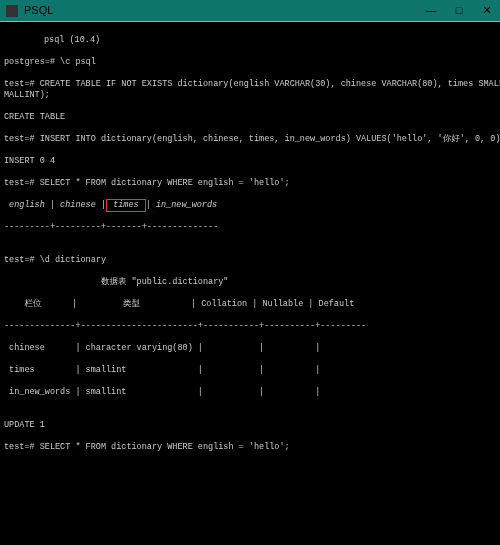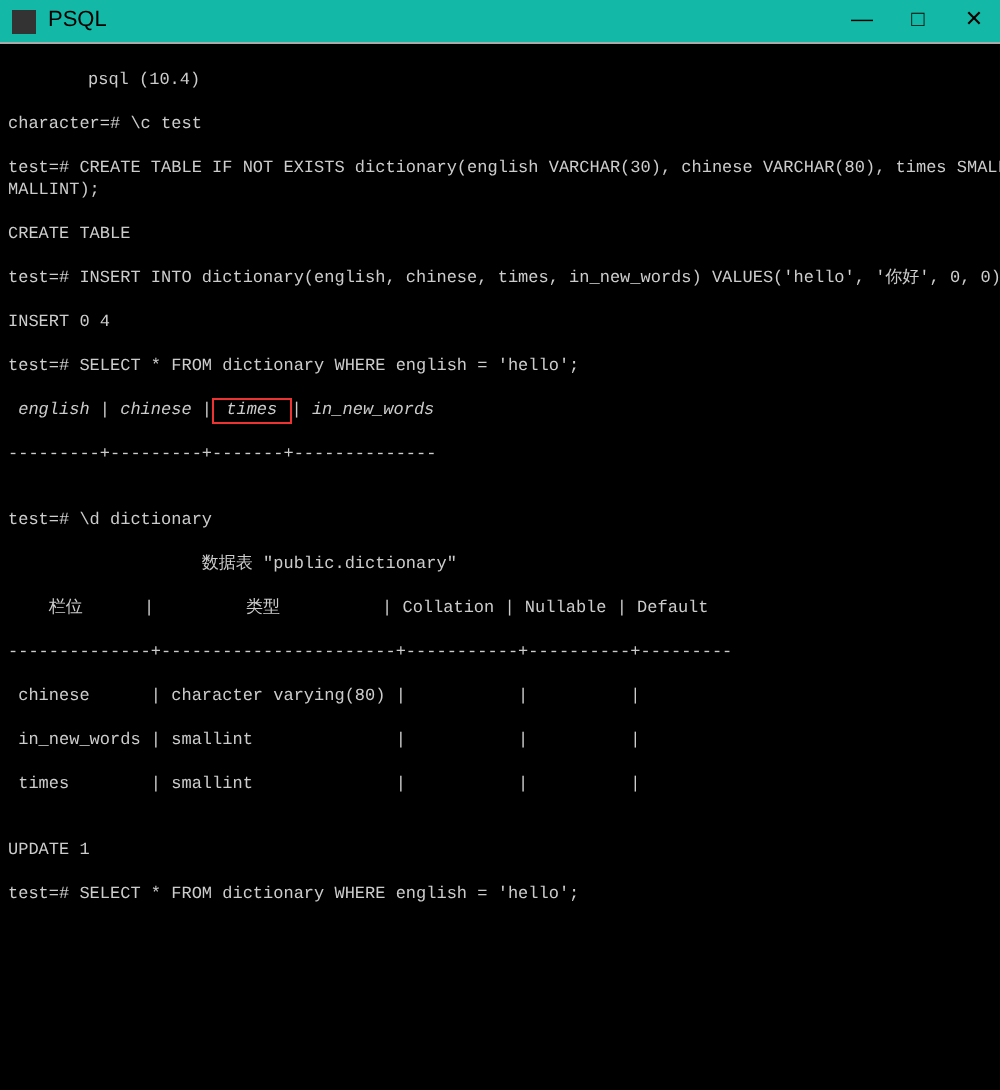--- a/index.html
+++ b/index.html
@@ -7,21 +7,21 @@
   width: 500px;
   height: 545px;
   background: #000;
   font-family: "Consolas", "Courier New", monospace;
   font-size: 8.5px;
   line-height: 11px;
   color: #ccc;
   overflow: hidden;
 }
 .titlebar {
-  background: #14b8a6;
+  background: #0f766e;
   color: #000;
   height: 22px;
   display: flex;
   align-items: center;
   padding: 0 6px;
   border-bottom: 1px solid #aaa;
 }
 .titlebar-icon {
   width: 12px;
   height: 12px;
@@ -43,37 +43,37 @@
   <div class="titlebar-title">PSQL</div>
   <div class="titlebar-btns">
     <span class="titlebar-btn">—</span>
     <span class="titlebar-btn">□</span>
     <span class="titlebar-btn">✕</span>
   </div>
 </div>
 
 <div class="term">
 <span style="display: block; padding-left: 40px;">psql (10.4)</span>
-<span style="display: block;">character=# \c test</span>
+<span style="display: block;">postgres=# \c psql</span>
 <span style="display: block;">test=# CREATE TABLE IF NOT EXISTS dictionary(english VARCHAR(30), chinese VARCHAR(80), times SMALLINT, in_new_words S
 MALLINT);</span>
 <span style="display: block;">CREATE TABLE</span>
 <span style="display: block;">test=# INSERT INTO dictionary(english, chinese, times, in_new_words) VALUES('hello', '你好', 0, 0);</span>
 <span style="display: block;">INSERT 0 4</span>
 <span style="display: block;">test=# SELECT * FROM dictionary WHERE english = 'hello';</span>
 <span class="row-hl" style="display: block; font-style: italic;"><span> english | chinese |</span><span class="hl-red"> times </span><span>| in_new_words</span></span>
 <span style="display: block;">---------+---------+-------+--------------</span>
 
 <span style="display: block;">test=# \d dictionary</span>
 <span style="display: block;">                   数据表 "public.dictionary"</span>
 <span style="display: block;">    栏位      |         类型          | Collation | Nullable | Default</span>
 <span style="display: block;">--------------+-----------------------+-----------+----------+---------</span>
 <span style="display: block;"> chinese      | character varying(80) |           |          |</span>
+<span style="display: block;"> times        | smallint              |           |          |</span>
 <span style="display: block;"> in_new_words | smallint              |           |          |</span>
-<span style="display: block;"> times        | smallint              |           |          |</span>
 
 <span style="display: block;">UPDATE 1</span>
 <span style="display: block;">test=# SELECT * FROM dictionary WHERE english = 'hello';</span>
 
 
 
 
 
 
 

